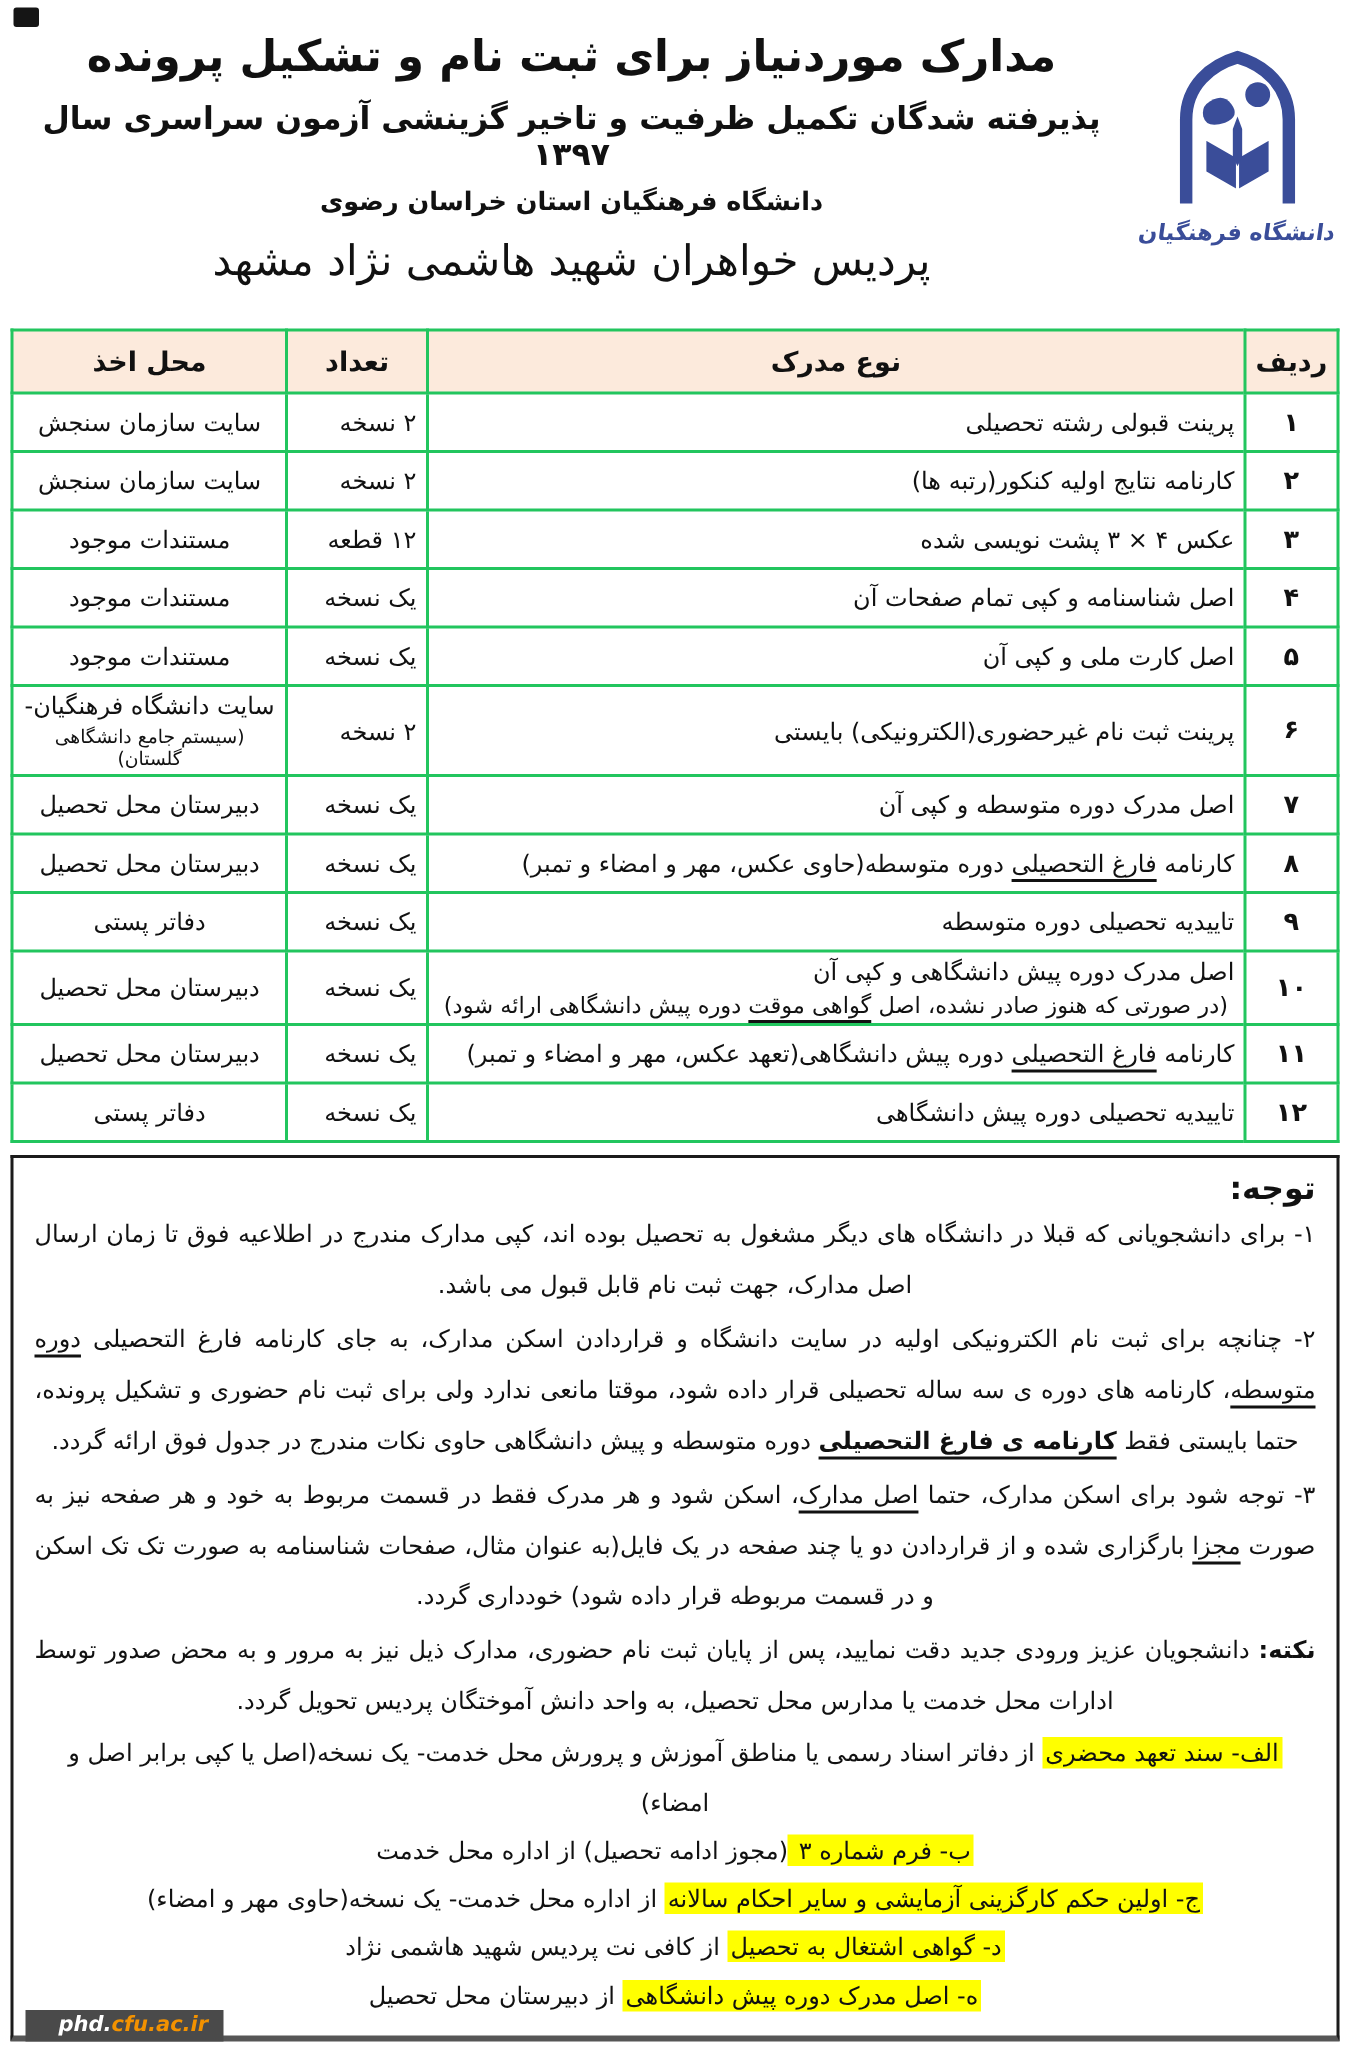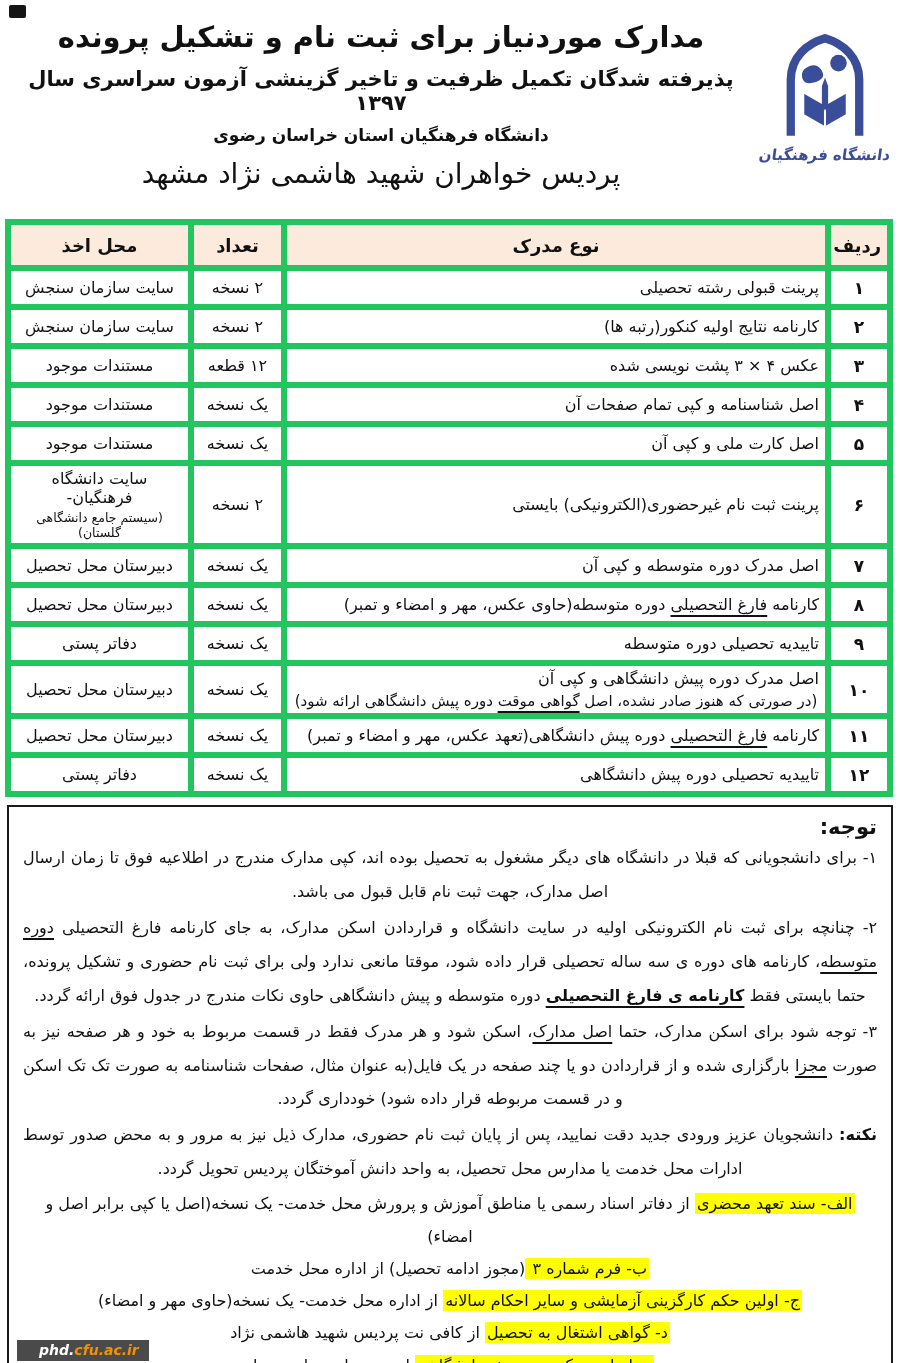--- a/index.html
+++ b/index.html
@@ -17,28 +17,28 @@
   .logo-wrap svg{display:block;}
   .logo-caption{font-size:15px;font-weight:bold;color:var(--logo-blue,#3a4d99);margin-top:2px;transform:skewX(-8deg);letter-spacing:-1px;}
   .titles{flex:1;text-align:center;padding-top:6px;}
   .title{font-size:29px;font-weight:bold;line-height:1.35;margin:2px 40px 8px 40px;}
   .subtitle{font-size:21px;font-weight:bold;margin:10px 0 6px 0;}
   .org{font-size:17px;font-weight:bold;letter-spacing:1px;margin:10px 0 4px 0;}
   .campus{font-size:28px;font-weight:normal;margin:12px 0 17px 0;}
   .scan-speck{position:absolute;top:5px;right:auto;left:9px;width:17px;height:13px;background:#151515;border-radius:2px;}
   
   table.docs{border-collapse:collapse;width:886px;margin:12px 7px 0 7px;direction:rtl;table-layout:fixed;}
-  table.docs th,table.docs td{border:6px solid #22c55e;vertical-align:middle;padding:3px 6px;}
+  table.docs th,table.docs td{border:2px solid #22c55e;vertical-align:middle;padding:3px 6px;}
   table.docs th{background:var(--header-bg,#fceadc);font-size:18px;font-weight:bold;text-align:center;height:34px;}
   table.docs tr{height:39px;}
   .c-num{text-align:center;font-size:17px;font-weight:bold;}
   .c-doc{text-align:right;font-size:16px;}
   .doc-main{font-weight:500;}
   .doc-sub{text-align:center;font-size:15px;margin-top:4px;}
-  .c-count{text-align:center;font-size:16px;font-weight:500;}
+  .c-count{text-align:right;font-size:16px;font-weight:500;}
   .c-src{text-align:center;font-size:16px;font-weight:500;}
   .src-sub{font-size:12.5px;margin-top:3px;}
   
   .notes{border:2px solid #1b1b1b;border-bottom:4px solid #565656;margin:8px 7px 0 7px;padding:4px 14px 10px 14px;}
   .notes-heading{font-size:21px;font-weight:bold;margin:4px 0 2px 0;}
   .note-par{font-size:16px;line-height:2.12;text-align:justify;text-align-last:center;margin:2px 0;}
   .remark{font-size:16px;line-height:2.12;text-align:justify;text-align-last:center;margin:2px 0;}
   .letter-line{font-size:16px;line-height:2.02;text-align:center;}
   
   .b{font-weight:bold;}

